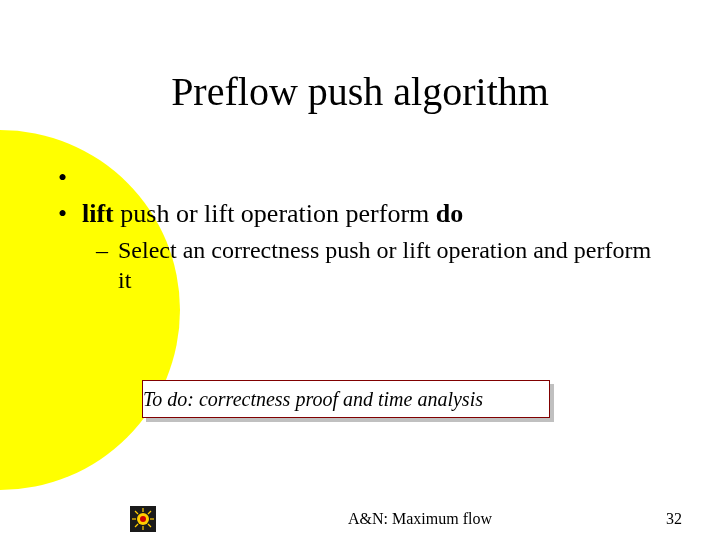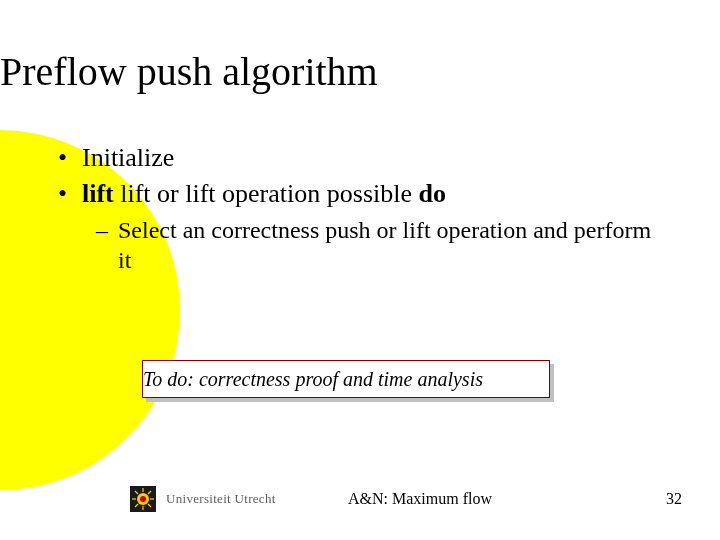--- a/index.html
+++ b/index.html
@@ -23,22 +23,24 @@
   }
   .content {
     position: relative;
     z-index: 1;
     width: 100%;
     height: 100%;
   }
   .title {
     font-size: 40px;
     font-weight: normal;
+    text-align: center;
     padding-top: 48px;
     color: #000;
+    margin-top: 20px;
   }
   .bullets {
     margin-top: 48px;
     margin-left: 58px;
     font-size: 26px;
     color: #000;
   }
   .b1 {
     display: flex;
     align-items: baseline;
@@ -139,26 +141,25 @@
 
 <div class="yellow-blob"></div>
 
 <div class="content">
 
   <h1 class="title">Preflow push algorithm</h1>
 
   <div class="bullets">
     <div class="b1">
       <span class="bullet-dot">•</span>
-      <span class="b1-text">Initialize</span>
     </div>
     <div class="b1">
       <span class="bullet-dot">•</span>
       <span class="b1-text">
-        <span class="bold">lift</span><span> lift or lift operation possible </span><span class="bold">do</span>
+        <span class="bold">lift</span><span> push or lift operation perform </span><span class="bold">do</span>
       </span>
     </div>
     <div class="sub">
       <span class="dash">–</span>
       <span>Select an correctness push or lift operation and perform it</span>
     </div>
   </div>
 
   <div class="callout-wrap">
     <div class="callout-shadow"></div>
@@ -177,19 +178,18 @@
           <line x1="13" y1="20" x2="13" y2="24"></line>
           <line x1="2" y1="13" x2="6" y2="13"></line>
           <line x1="20" y1="13" x2="24" y2="13"></line>
           <line x1="5" y1="5" x2="8" y2="8"></line>
           <line x1="18" y1="18" x2="21" y2="21"></line>
           <line x1="5" y1="21" x2="8" y2="18"></line>
           <line x1="18" y1="8" x2="21" y2="5"></line>
         </g>
         <circle cx="13" cy="13" r="3" fill="#cc0000"></circle>
       </svg>
-      <span class="logo-text">Universiteit Utrecht</span>
     </div>
     <div class="footer-center">A&amp;N: Maximum flow</div>
     <div class="page-num">32</div>
   </div>
 
 </div>
 
 </body></html>

